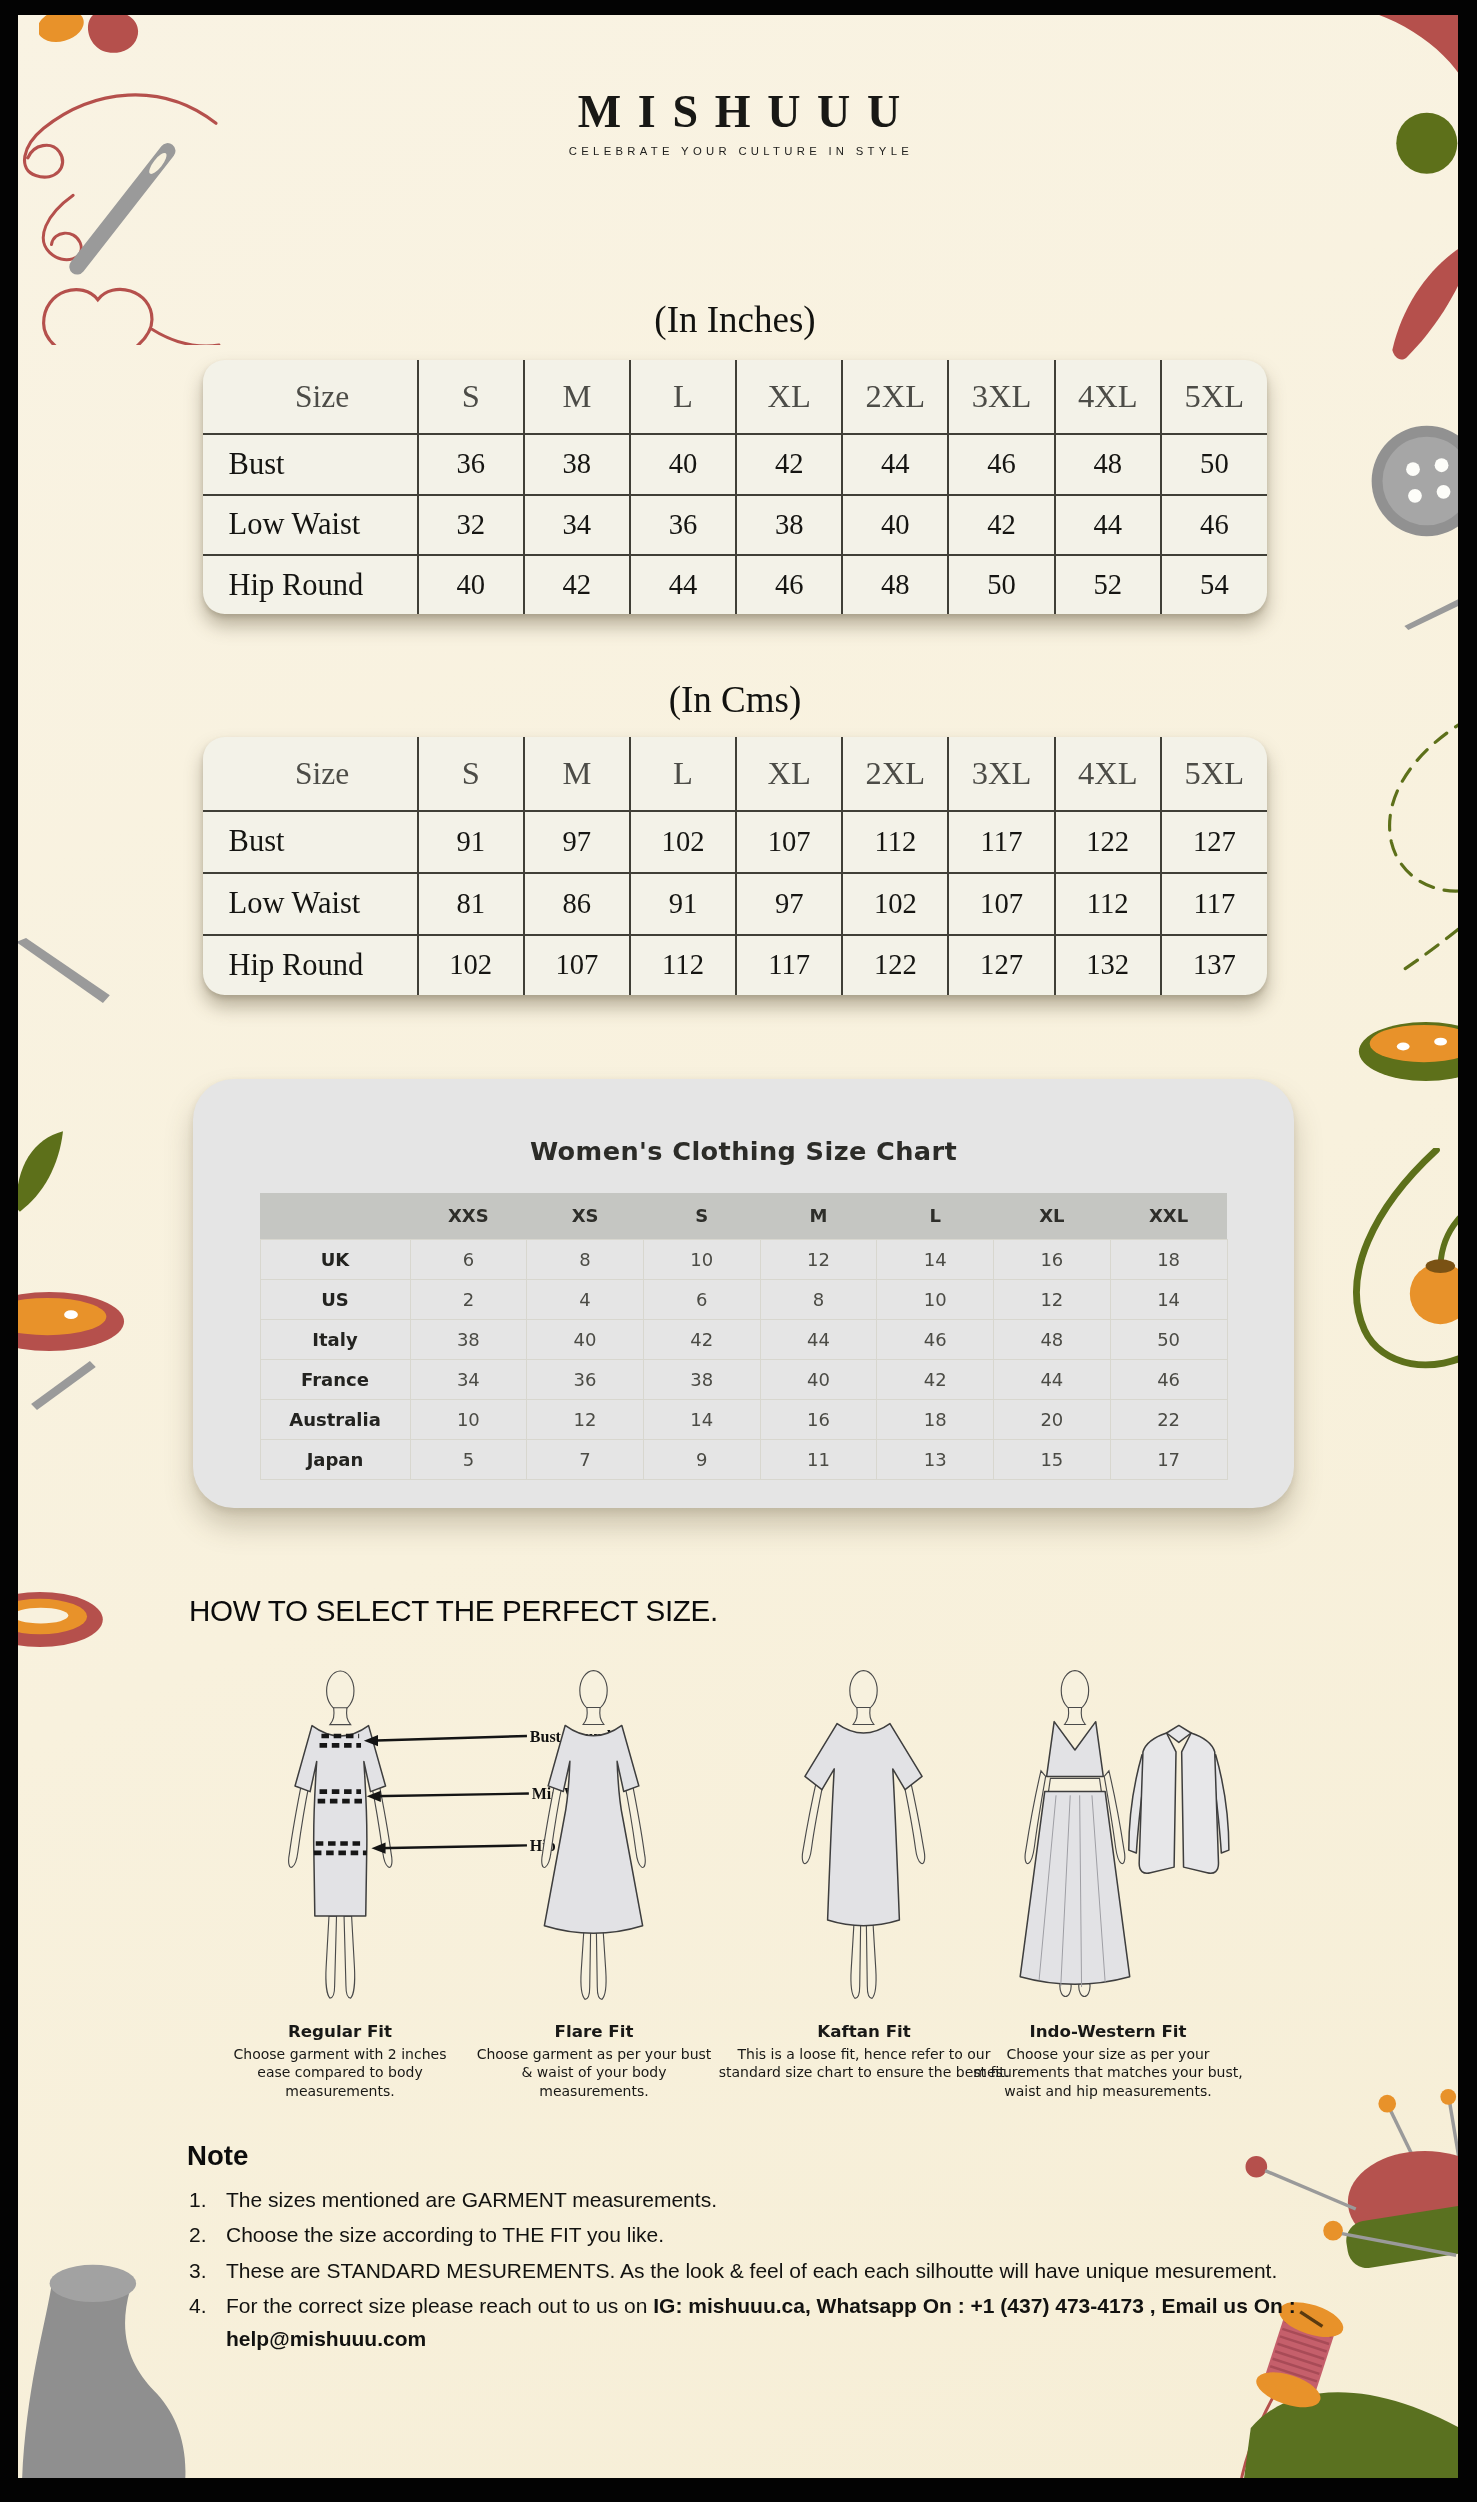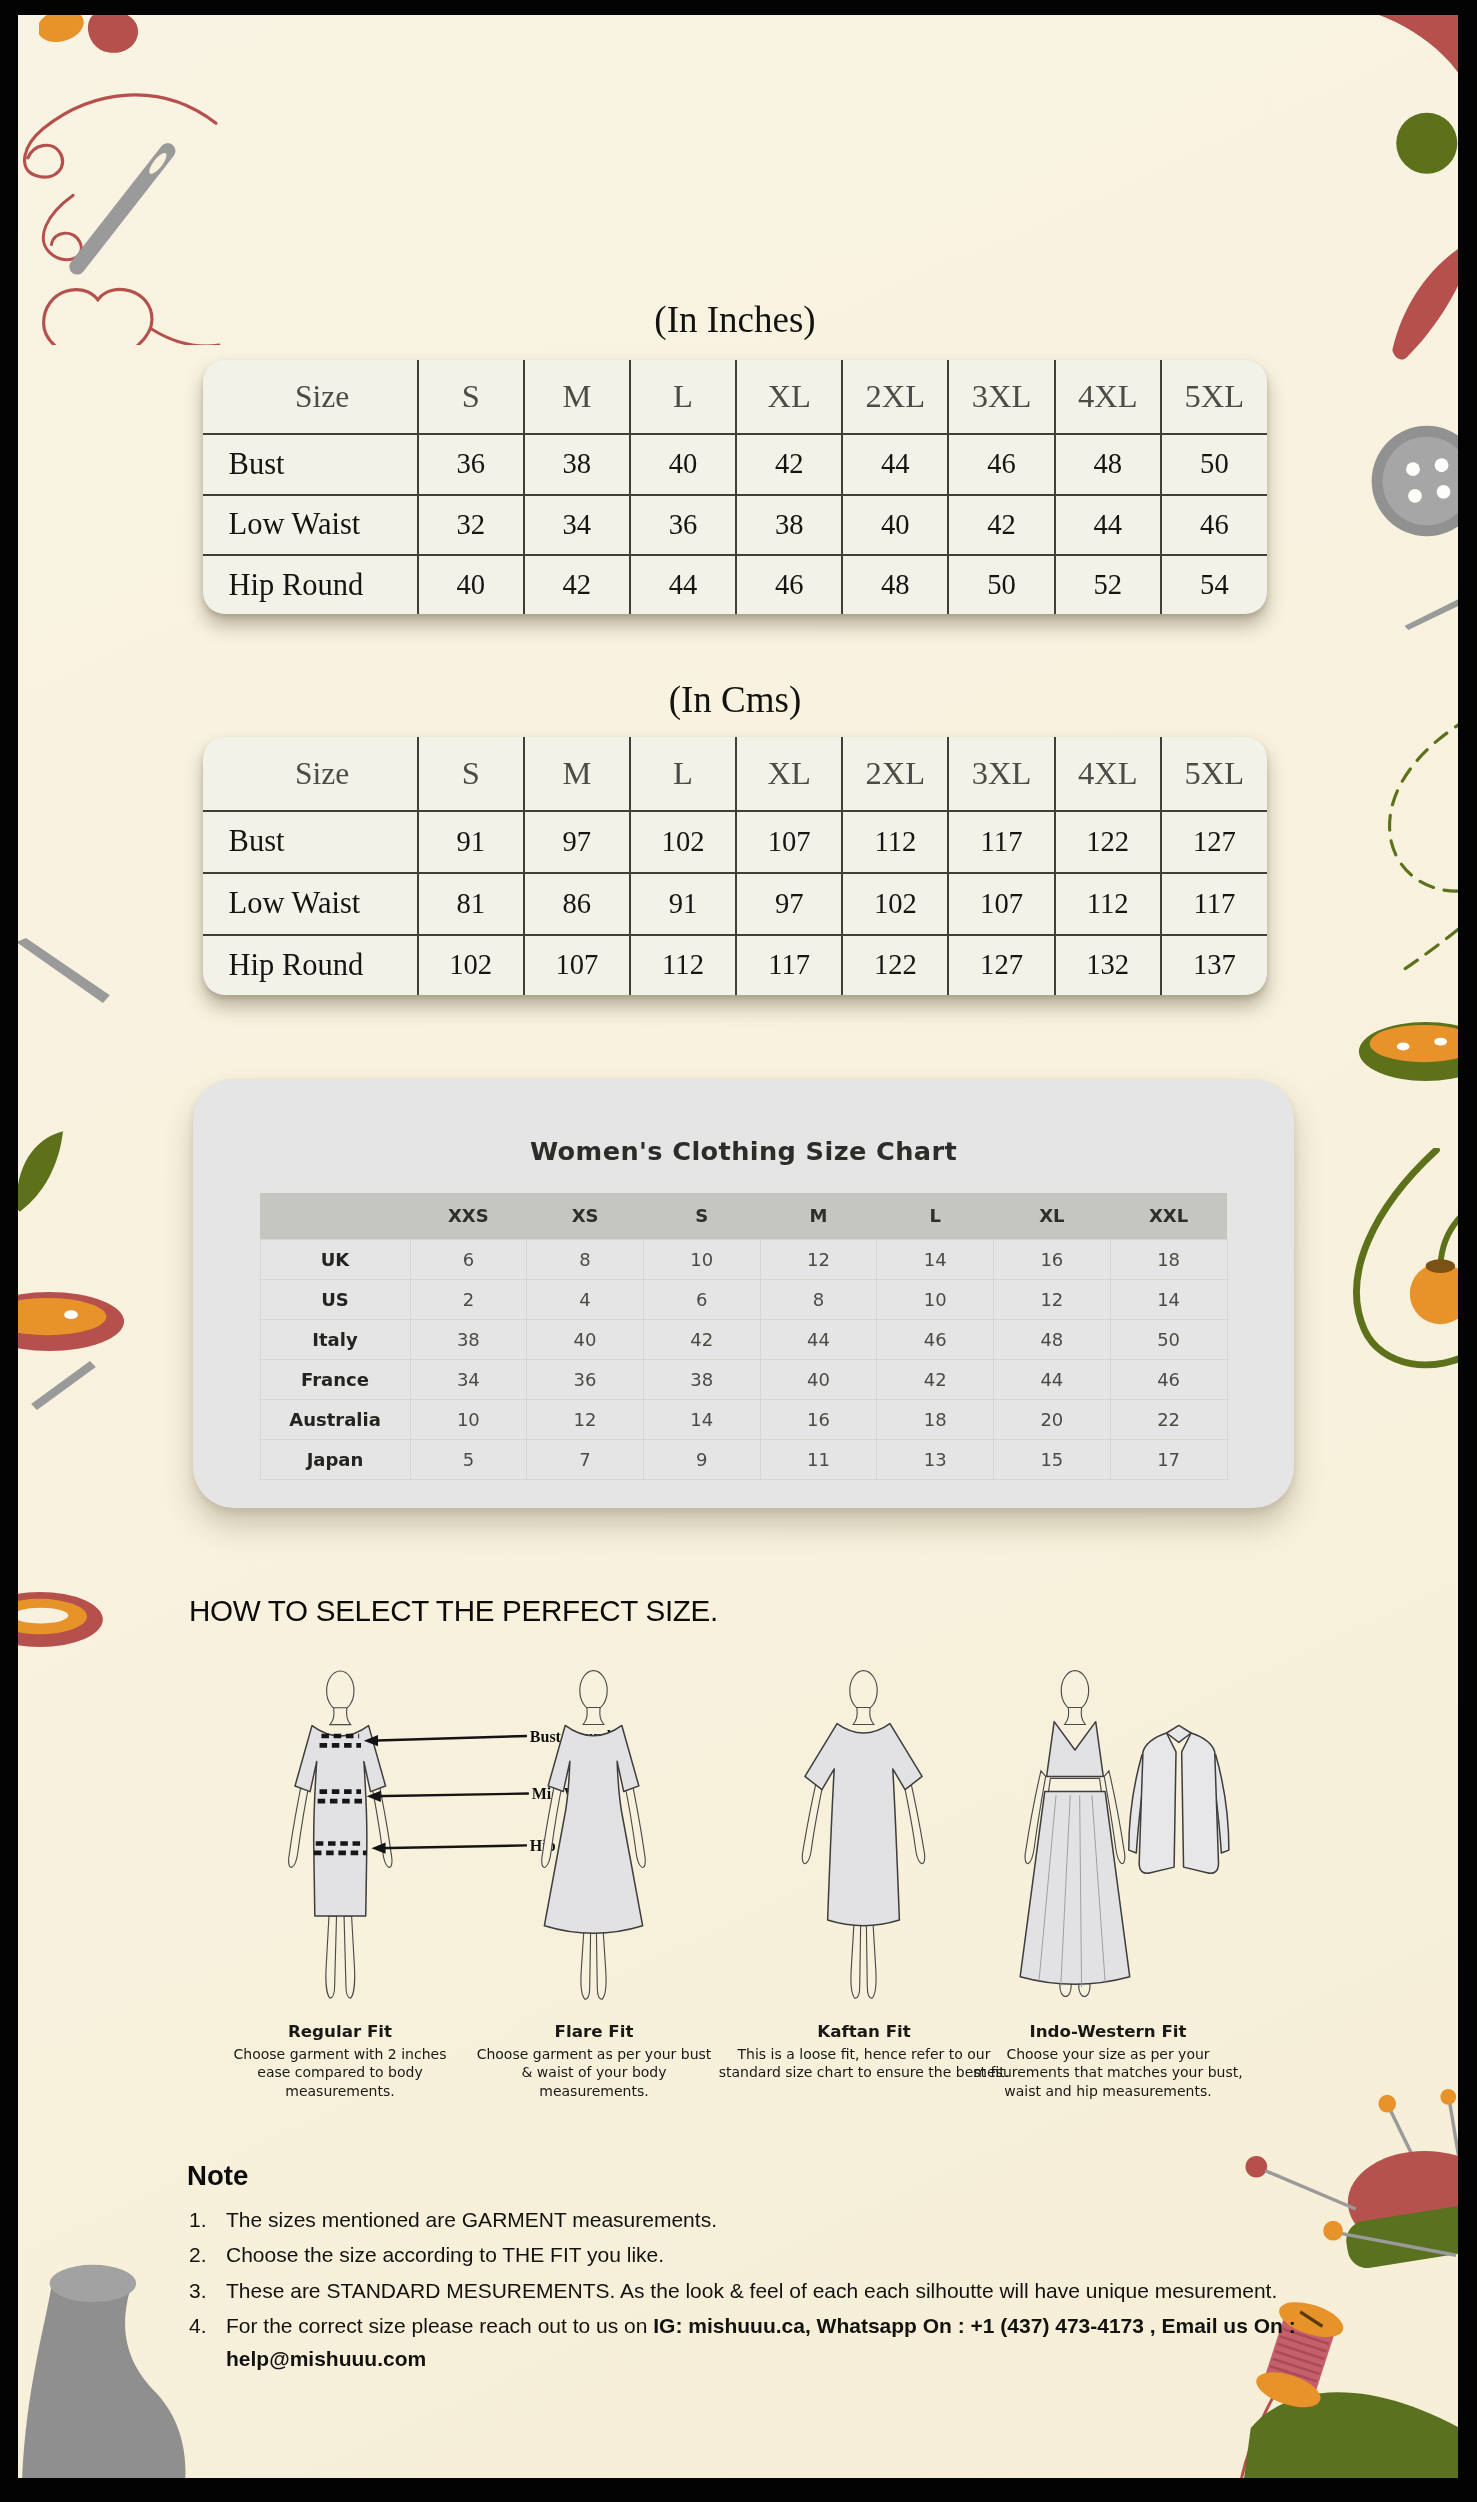--- a/index.html
+++ b/index.html
@@ -69,21 +69,21 @@
   .pleat{stroke:#9a9aa0;stroke-width:1;fill:none;}
   .fit-caption{position:absolute;top:2021px;text-align:center;font-family:"DejaVu Sans",sans-serif;color:#181816;}
   .cap-regular{left:217px;width:246px;}
   .cap-flare{left:476px;width:236px;}
   .cap-kaftan{left:716px;width:296px;}
   .cap-indo{left:960px;width:296px;}
   .fit-name{font-size:16.7px;font-weight:700;margin-bottom:3.9px;}
   .fit-desc{font-size:14px;line-height:1.32;}
 
   
-  .note{position:absolute;left:187px;top:2140px;width:1123px;margin-top:20px;}
+  .note{position:absolute;left:187px;top:2140px;width:1123px;}
   .note-heading{font-size:27.6px;font-weight:700;color:#0c0c0c;margin-bottom:11.8px;}
   .note-list{list-style:none;margin:0;padding:0;counter-reset:n;}
   .note-list li{counter-increment:n;position:relative;padding-left:39px;font-size:21px;
                 line-height:1.55;color:#121210;margin-bottom:3px;}
   .note-list li::before{content:counter(n) ".";position:absolute;left:2px;}
   .note-list strong{font-weight:700;}
 </style>
 </head>
 <body>
 
@@ -192,20 +192,24 @@
       <rect x="38" y="28" width="54" height="75" fill="#c55f6b"></rect>
       <path d="M40,38 h50 M40,46 h50 M40,54 h50 M40,62 h50 M40,70 h50 M40,78 h50 M40,86 h50 M40,94 h50" stroke="#a84b57" stroke-width="2.5"></path>
       <ellipse cx="65" cy="103" rx="34" ry="15" fill="#e8922a"></ellipse>
       <ellipse cx="65" cy="28" rx="34" ry="15" fill="#e8922a"></ellipse>
       <line x1="52" y1="24" x2="78" y2="31" stroke="#5a3a10" stroke-width="3.5"></line>
     </g>
   </svg>
 
   <main class="content">
 
+    <header class="brand">
+      <div class="brand-name">MISHUUU</div>
+      <div class="brand-tagline">CELEBRATE YOUR CULTURE IN STYLE</div>
+    </header>
 
     <h2 class="tbl-title t-inches">(In Inches)</h2>
     <section class="panel-meas p-inches">
       <table class="meas">
         <thead>
           <tr>
               <th>Size</th>
               <th>S</th>
               <th>M</th>
               <th>L</th>

